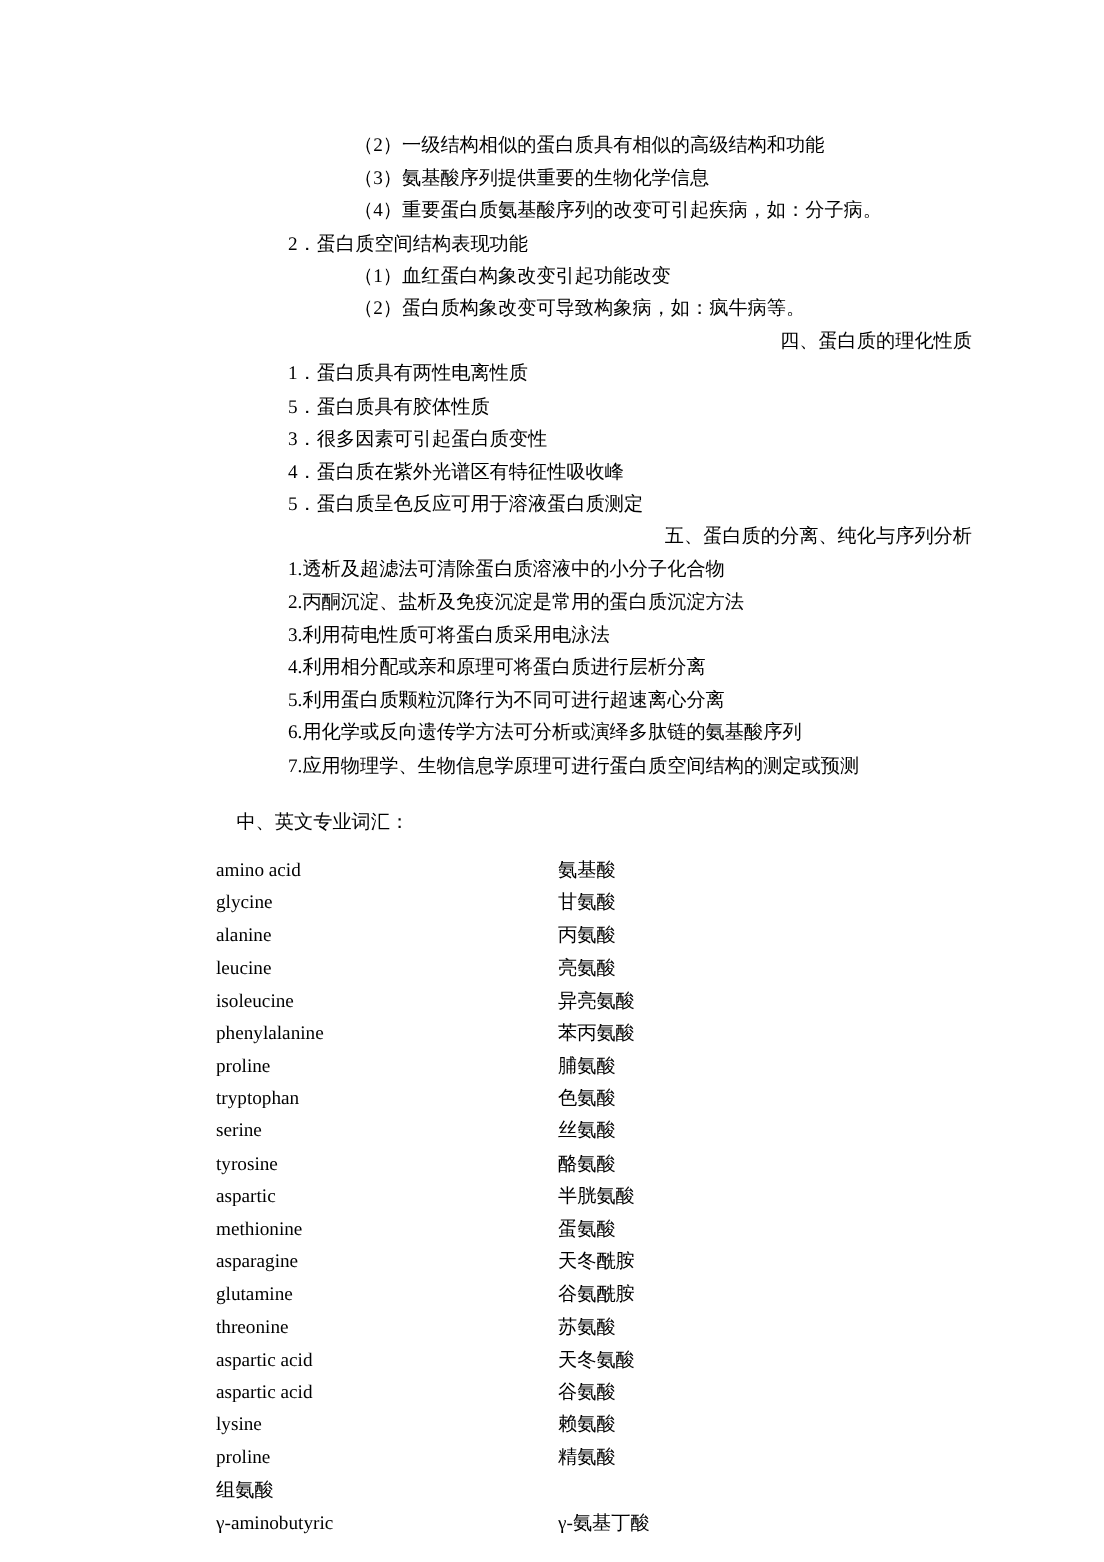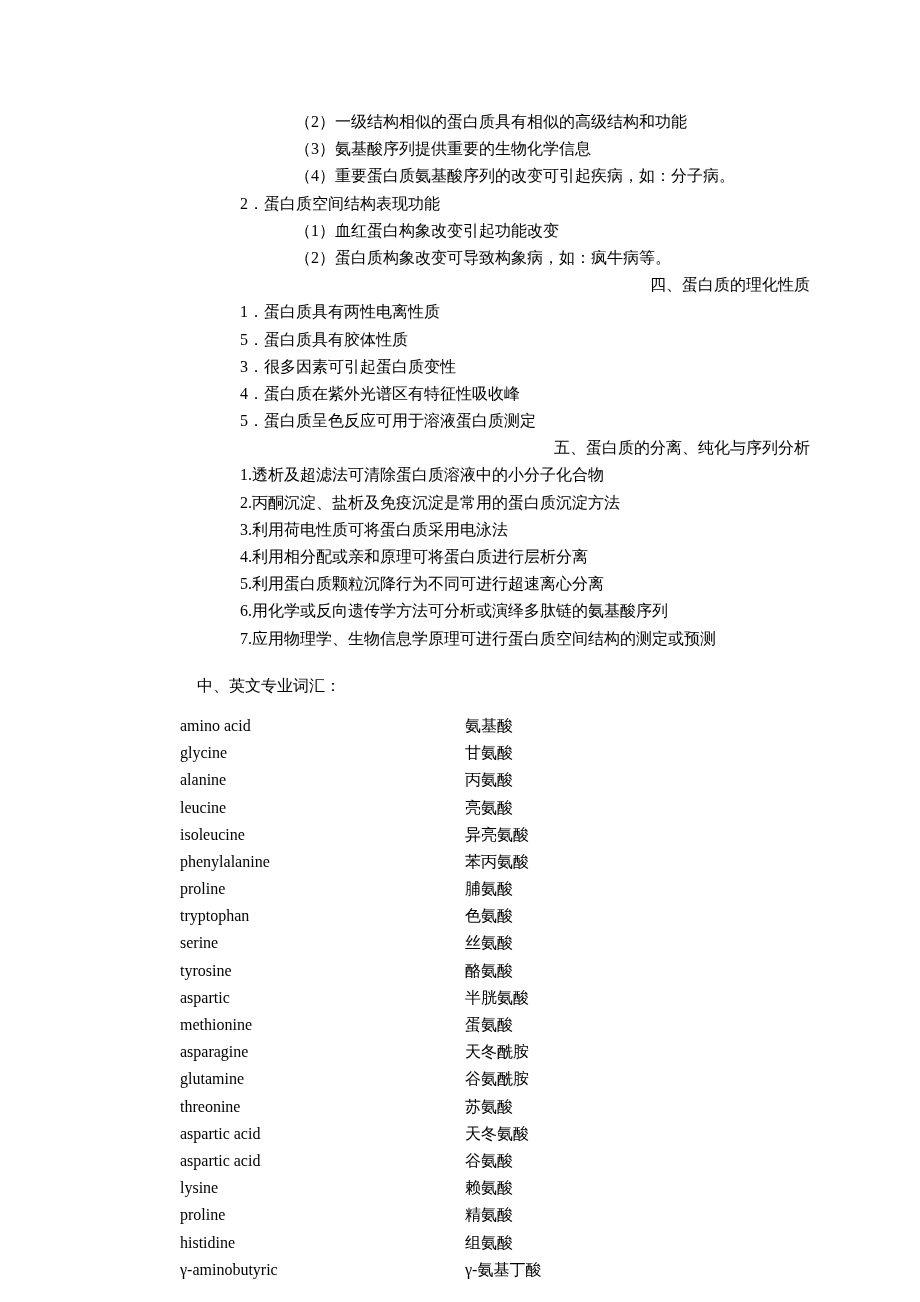--- a/index.html
+++ b/index.html
@@ -124,21 +124,20 @@
       </div>
       <div class="vocab-row">
         <span class="vocab-en">lysine</span>
         <span class="vocab-cn">赖氨酸</span>
       </div>
       <div class="vocab-row">
         <span class="vocab-en">proline</span>
         <span class="vocab-cn">精氨酸</span>
       </div>
       <div class="vocab-row">
-        <span class="vocab-en">histidine</span>
         <span class="vocab-cn">组氨酸</span>
       </div>
       <div class="vocab-row">
         <span class="vocab-en">γ-aminobutyric</span>
         <span class="vocab-cn">γ-氨基丁酸</span>
       </div>
     </div>
 
 </div>
 

